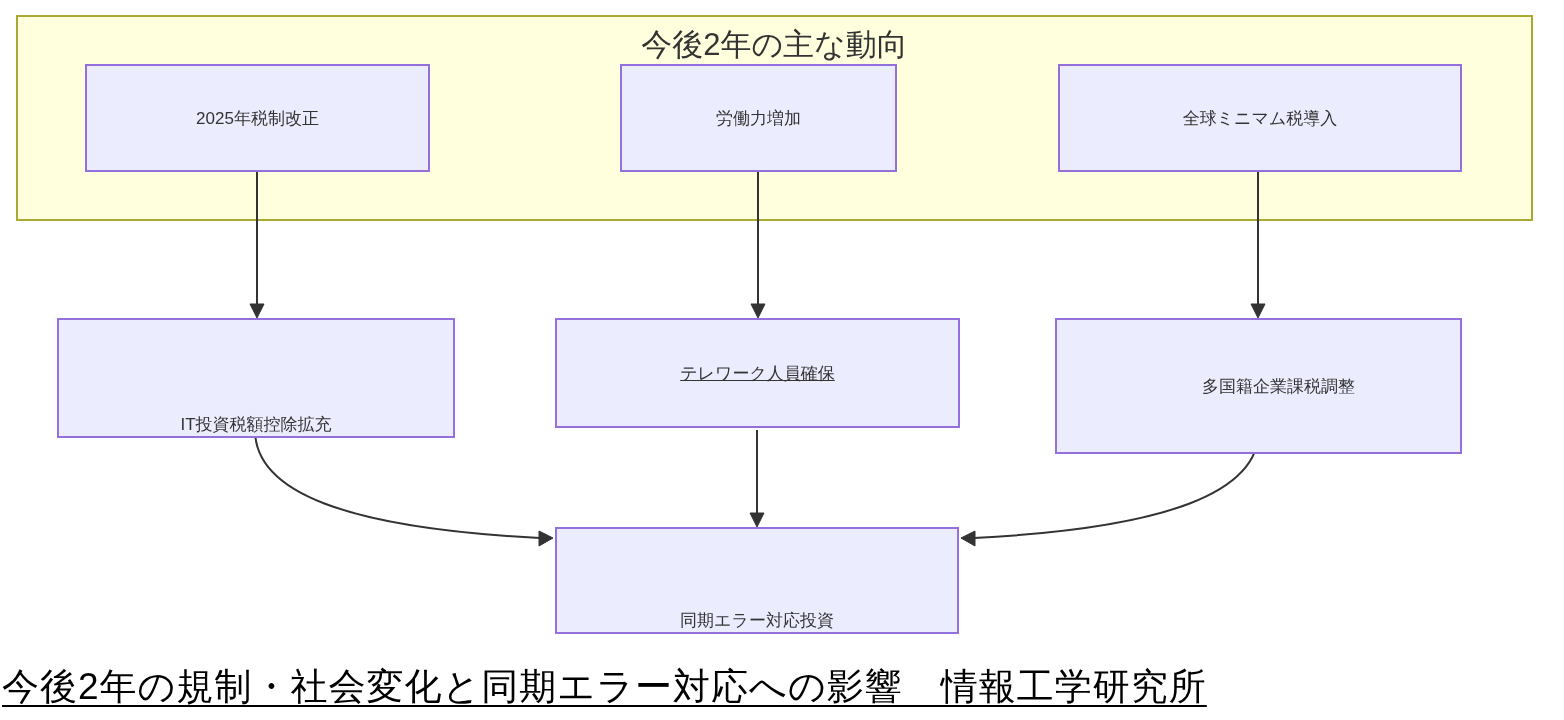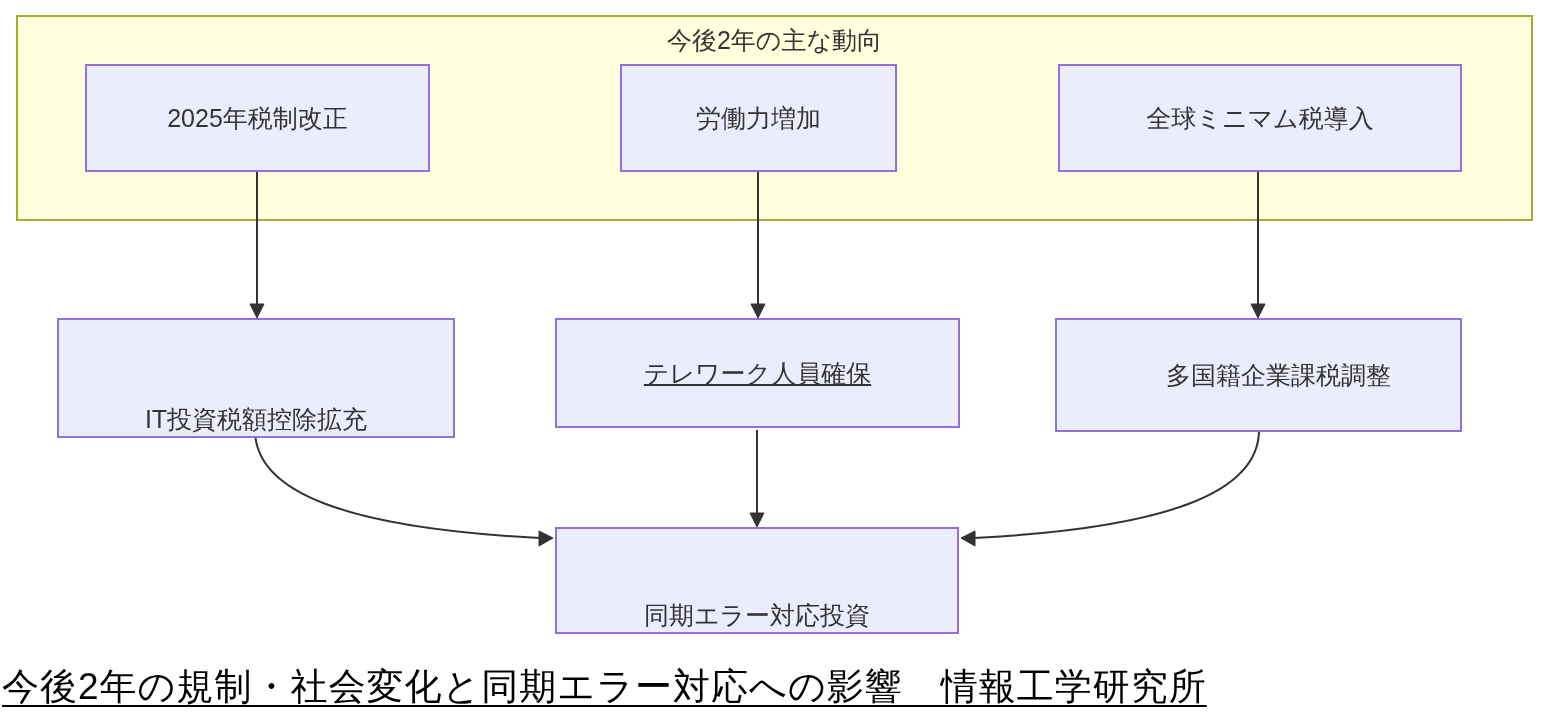--- a/index.html
+++ b/index.html
@@ -23,41 +23,41 @@
     height: 202px;
     background: var(--group-fill, #ffffde);
     border: 2px solid var(--group-border, #aaaa33);
   }
   .group-title {
     position: absolute;
     left: 16px;
     top: 24px;
     width: 1517px;
     text-align: center;
-    font-size: 25px;
+    font-size: 31px;
     color: #333333;
   }
   .node {
     position: absolute;
     background: var(--node-fill, #ececff);
     border: 2px solid var(--node-border, #9370db);
     display: flex;
     align-items: center;
     justify-content: center;
-    font-size: 25px;
+    font-size: 17px;
     color: #333333;
     text-align: center;
     box-sizing: border-box;
   }
   .n-top1 { left: 85px;   top: 64px;  width: 345px; height: 108px; }
   .n-top2 { left: 620px;  top: 64px;  width: 277px; height: 108px; }
   .n-top3 { left: 1058px; top: 64px;  width: 404px; height: 108px; }
   .n-mid1 { left: 57px;   top: 318px; width: 398px; height: 120px; align-items: flex-end; }
   .n-mid2 { left: 555px;  top: 318px; width: 405px; height: 110px; text-decoration: underline; }
-  .n-mid3 { left: 1055px; top: 318px; width: 407px; height: 114px; padding-left: 40px; }
+  .n-mid3 { left: 1055px; top: 318px; width: 407px; height: 136px; padding-left: 40px; }
   .n-bot  { left: 555px;  top: 527px; width: 404px; height: 107px; align-items: flex-end; }
   .edges {
     position: absolute;
     left: 0;
     top: 0;
     width: 1564px;
     height: 720px;
     pointer-events: none;
   }
   .edges path {

